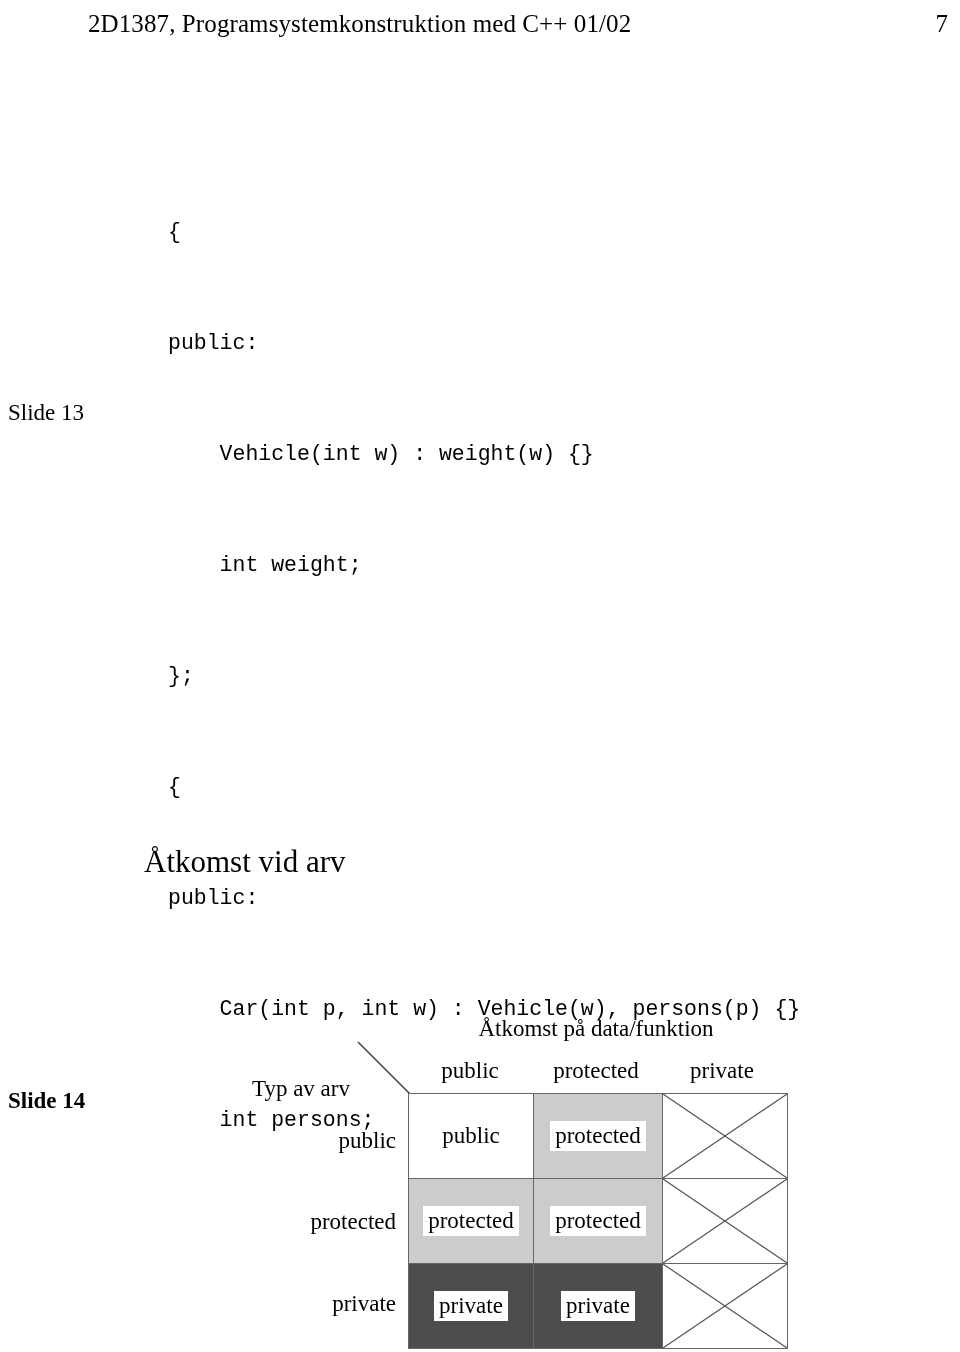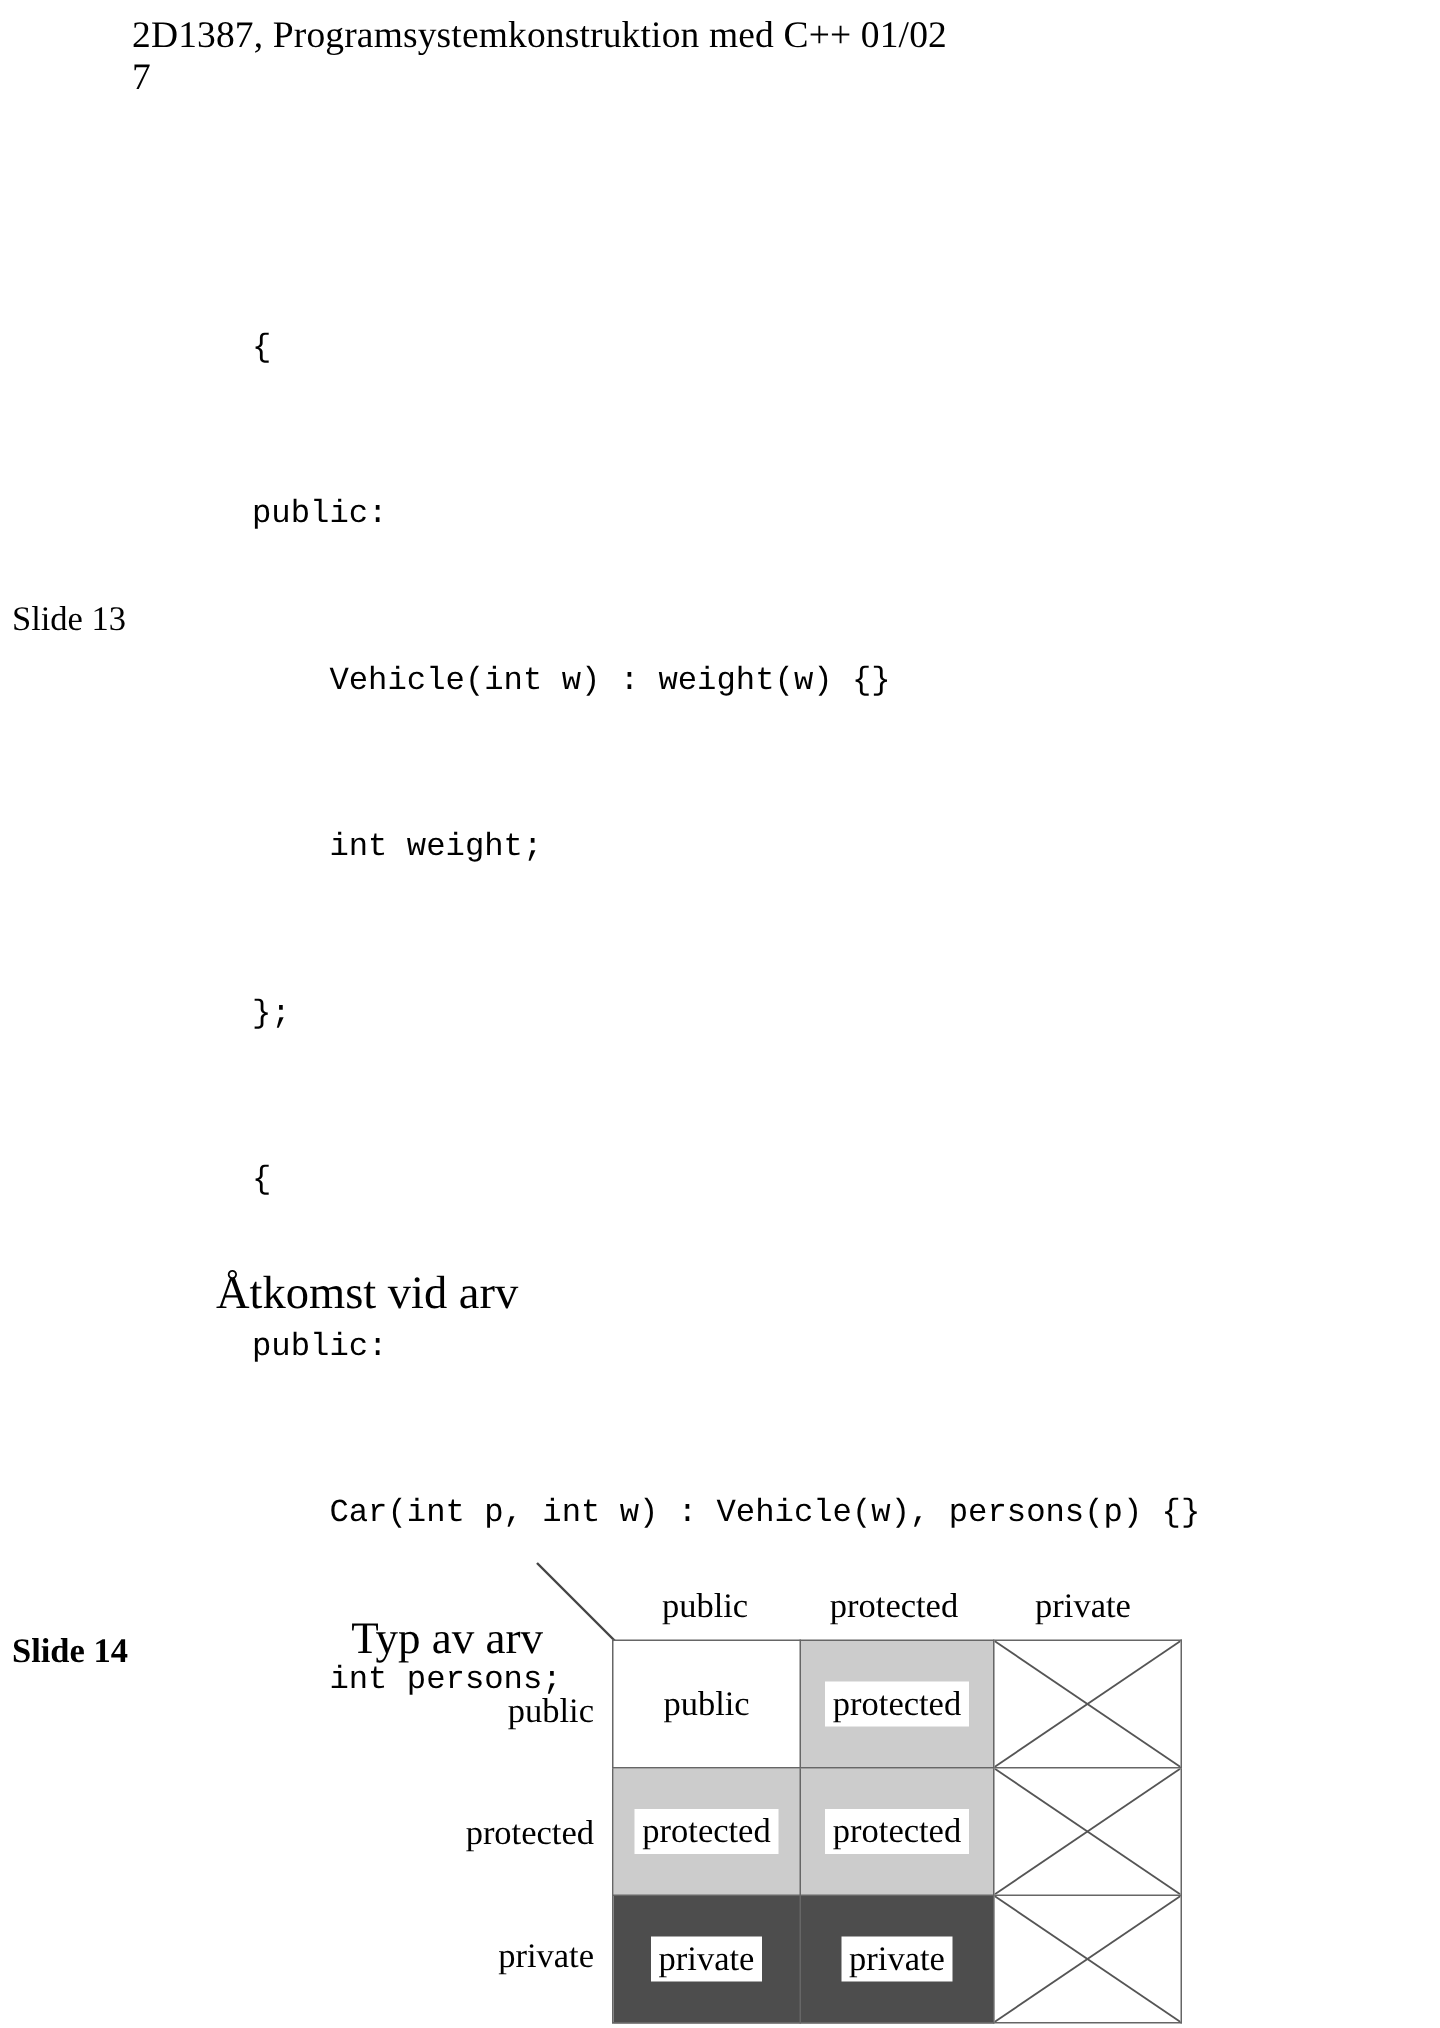--- a/index.html
+++ b/index.html
@@ -20,21 +20,20 @@
   #page-header {
     position: absolute;
     left: 88px;
     top: 10px;
     width: 860px;
     display: flex;
     justify-content: space-between;
     align-items: baseline;
     font-size: 25px;
     letter-spacing: 0.1px;
-    flex-direction: column;
   }
   #page-header .hdr-title { white-space: nowrap; }
   #page-header .hdr-page  { font-size: 25px; }
 
   
   #slide13-label {
     position: absolute;
     left: 8px;
     top: 400px;
     font-weight: normal;
@@ -108,25 +107,25 @@
     text-align: center;
     font-size: 23px;
     white-space: nowrap;
   }
   #col-head-0 { left: 408px; width: 124px; }
   #col-head-1 { left: 532px; width: 128px; }
   #col-head-2 { left: 660px; width: 124px; }
 
   #row-axis-label {
     position: absolute;
-    left: 158px;
+    left: 146px;
     top: 60px;
     width: 204px;
     text-align: right;
-    font-size: 30px;
+    font-size: 23px;
     white-space: nowrap;
   }
   .row-head {
     position: absolute;
     left: 150px;
     width: 246px;
     text-align: right;
     font-size: 23px;
     white-space: nowrap;
   }
@@ -210,20 +209,21 @@
 </div>
 
 <div id="atkomst-section">
   <h2 id="atkomst-heading">Åtkomst vid arv</h2>
 </div>
 
 <div id="slide14-label">Slide 14</div>
 
 <div id="access-table-wrap">
 
+  <div id="table-supertitle">Åtkomst på data/funktion</div>
 
   <div class="col-head" id="col-head-0">public</div>
   <div class="col-head" id="col-head-1">protected</div>
   <div class="col-head" id="col-head-2">private</div>
 
   <div id="row-axis-label">Typ av arv</div>
 
   <svg id="corner-diagonal" viewBox="0 0 56 56" preserveAspectRatio="none">
     <line x1="2" y1="2" x2="54" y2="54" stroke="#444" stroke-width="1.6"></line>
   </svg>

